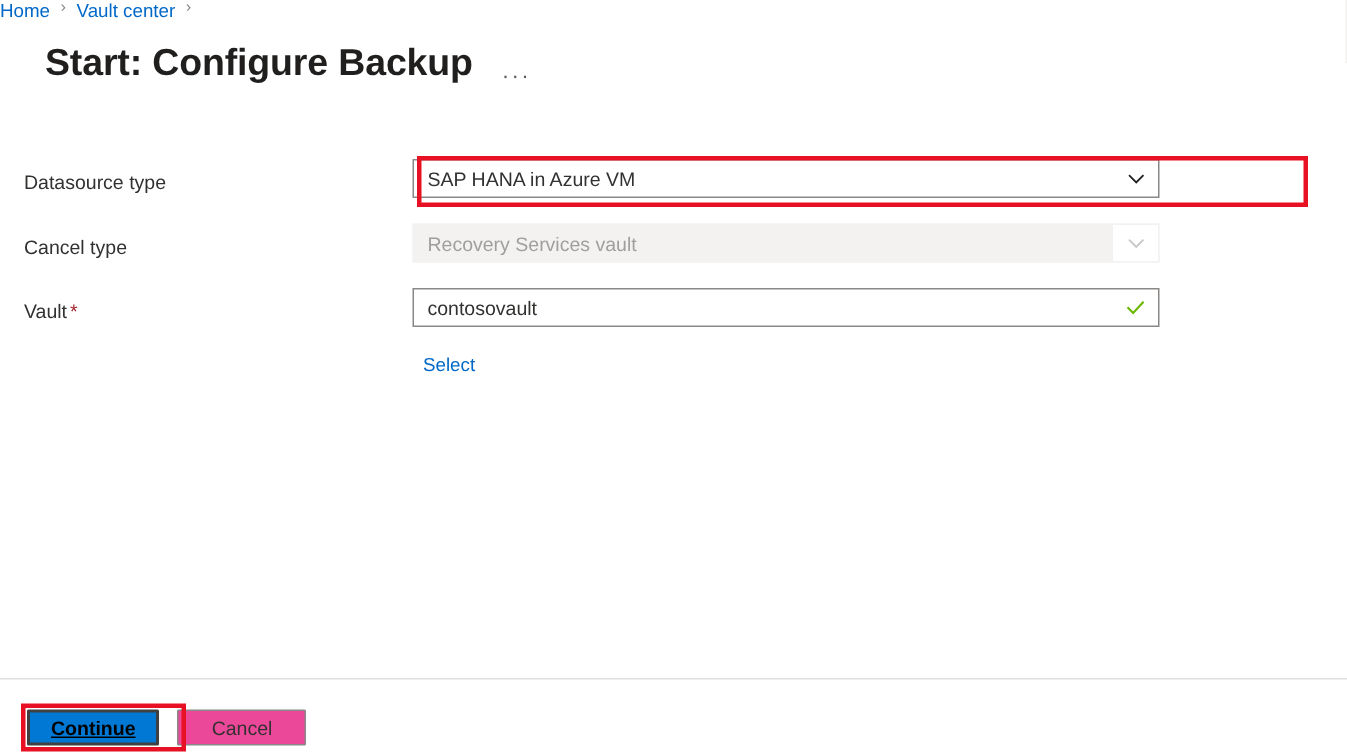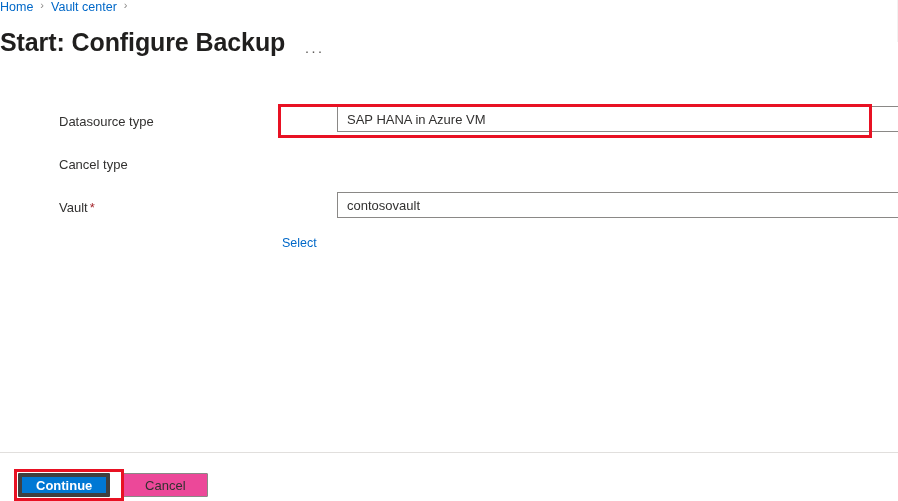--- a/index.html
+++ b/index.html
@@ -38,21 +38,21 @@
     font-size: 11px;
     line-height: 1;
     position: relative;
     top: 0px;
   }
 
   
   .title-row {
     position: absolute;
     top: 26px;
-    left: 0;
+    left: 30px;
     display: flex;
     align-items: flex-end;
   }
   .page-title {
     font-size: 25px;
     font-weight: 600;
     color: #201f1e;
     letter-spacing: -0.1px;
     line-height: 32px;
     white-space: nowrap;
@@ -85,41 +85,40 @@
   
   .form {
     position: absolute;
     top: 106px;
     left: 0;
     right: 0;
   }
   .form-row {
     position: relative;
     height: 43px;
-    margin-left: 43px;
   }
   .field-label {
     position: absolute;
     left: 16px;
     top: 8px;
     font-size: 13px;
     color: #323130;
     line-height: 16px;
     white-space: nowrap;
   }
   .req-star {
     color: #a4262c;
     margin-left: 2px;
     font-size: 13px;
   }
 
   .control-wrap {
     position: absolute;
-    left: 294px;
-    width: 586px;
+    left: 275px;
+    width: 498px;
     top: 0;
   }
 
   
   .ctl {
     box-sizing: border-box;
     height: 26px;
     width: 100%;
     border: 1px solid #8a8886;
     background: #ffffff;
@@ -213,23 +212,24 @@
     font-family: "Liberation Sans", sans-serif;
     display: flex;
     align-items: center;
     justify-content: center;
     cursor: pointer;
     border-radius: 1px;
     white-space: nowrap;
   }
   .btn-primary {
     background: #0078d4;
-    border: 4px solid #404040;
-    color: #ffffff;
+    border: 2px solid #404040;
+    color: #000000;
     font-weight: 600;
+    text-decoration: underline;
   }
   .btn-default {
     background: #ec4899;
     border: 1px solid #8a8886;
     color: #323130;
   }
 
   svg { display: block; }
 </style>
 </head>
@@ -260,20 +260,30 @@
           <svg width="13" height="13" viewBox="0 0 16 16" aria-hidden="true">
             <path d="M2.6 5.2 L8 10.6 L13.4 5.2" fill="none" stroke="#201f1e" stroke-width="1.5" stroke-linecap="square"></path>
           </svg>
         </span>
       </div>
     </div>
   </div>
 
   <div class="form-row">
     <span class="field-label">Cancel type</span>
+    <div class="control-wrap">
+      <div class="ctl disabled">
+        <span class="ctl-text">Recovery Services vault</span>
+        <span class="ctl-icon">
+          <svg width="13" height="13" viewBox="0 0 16 16" aria-hidden="true">
+            <path d="M2.6 5.2 L8 10.6 L13.4 5.2" fill="none" stroke="#c8c6c4" stroke-width="1.5" stroke-linecap="square"></path>
+          </svg>
+        </span>
+      </div>
+    </div>
   </div>
 
   <div class="form-row">
     <span class="field-label">
       <span>Vault</span><span class="req-star">*</span>
     </span>
     <div class="control-wrap">
       <div class="ctl">
         <span class="ctl-text">contosovault</span>
         <span class="ctl-icon">

